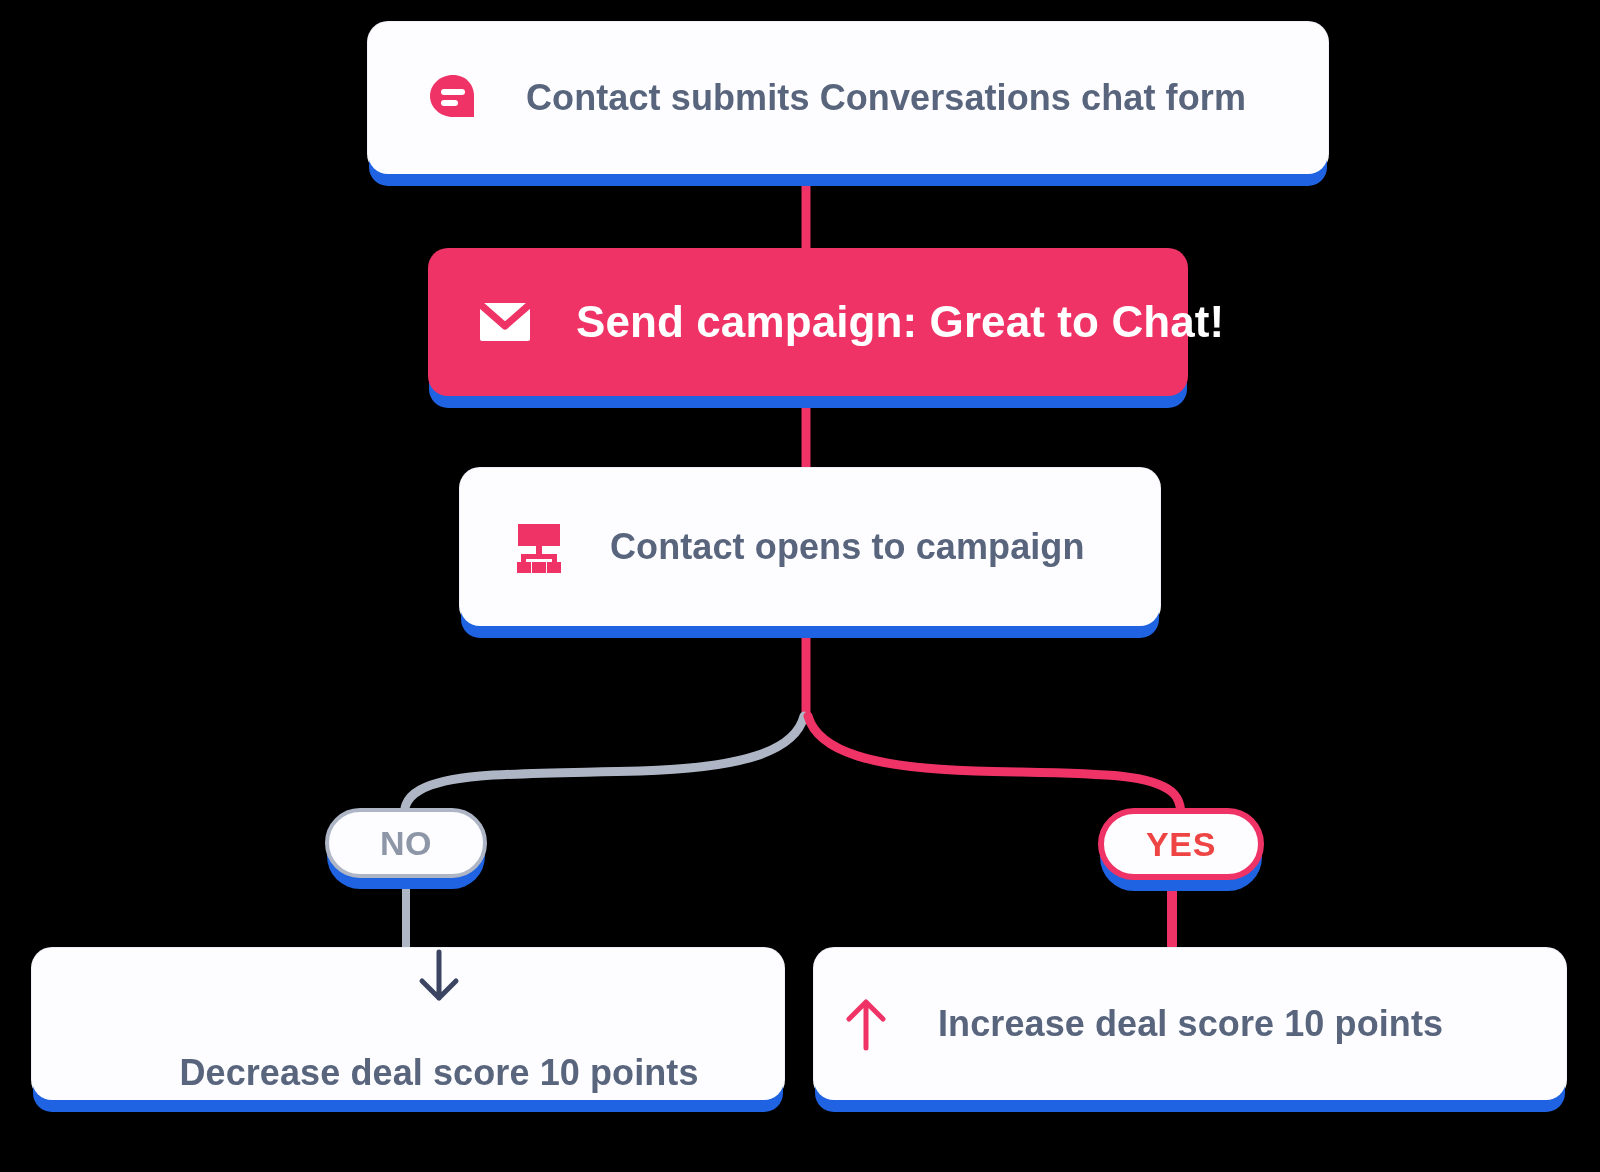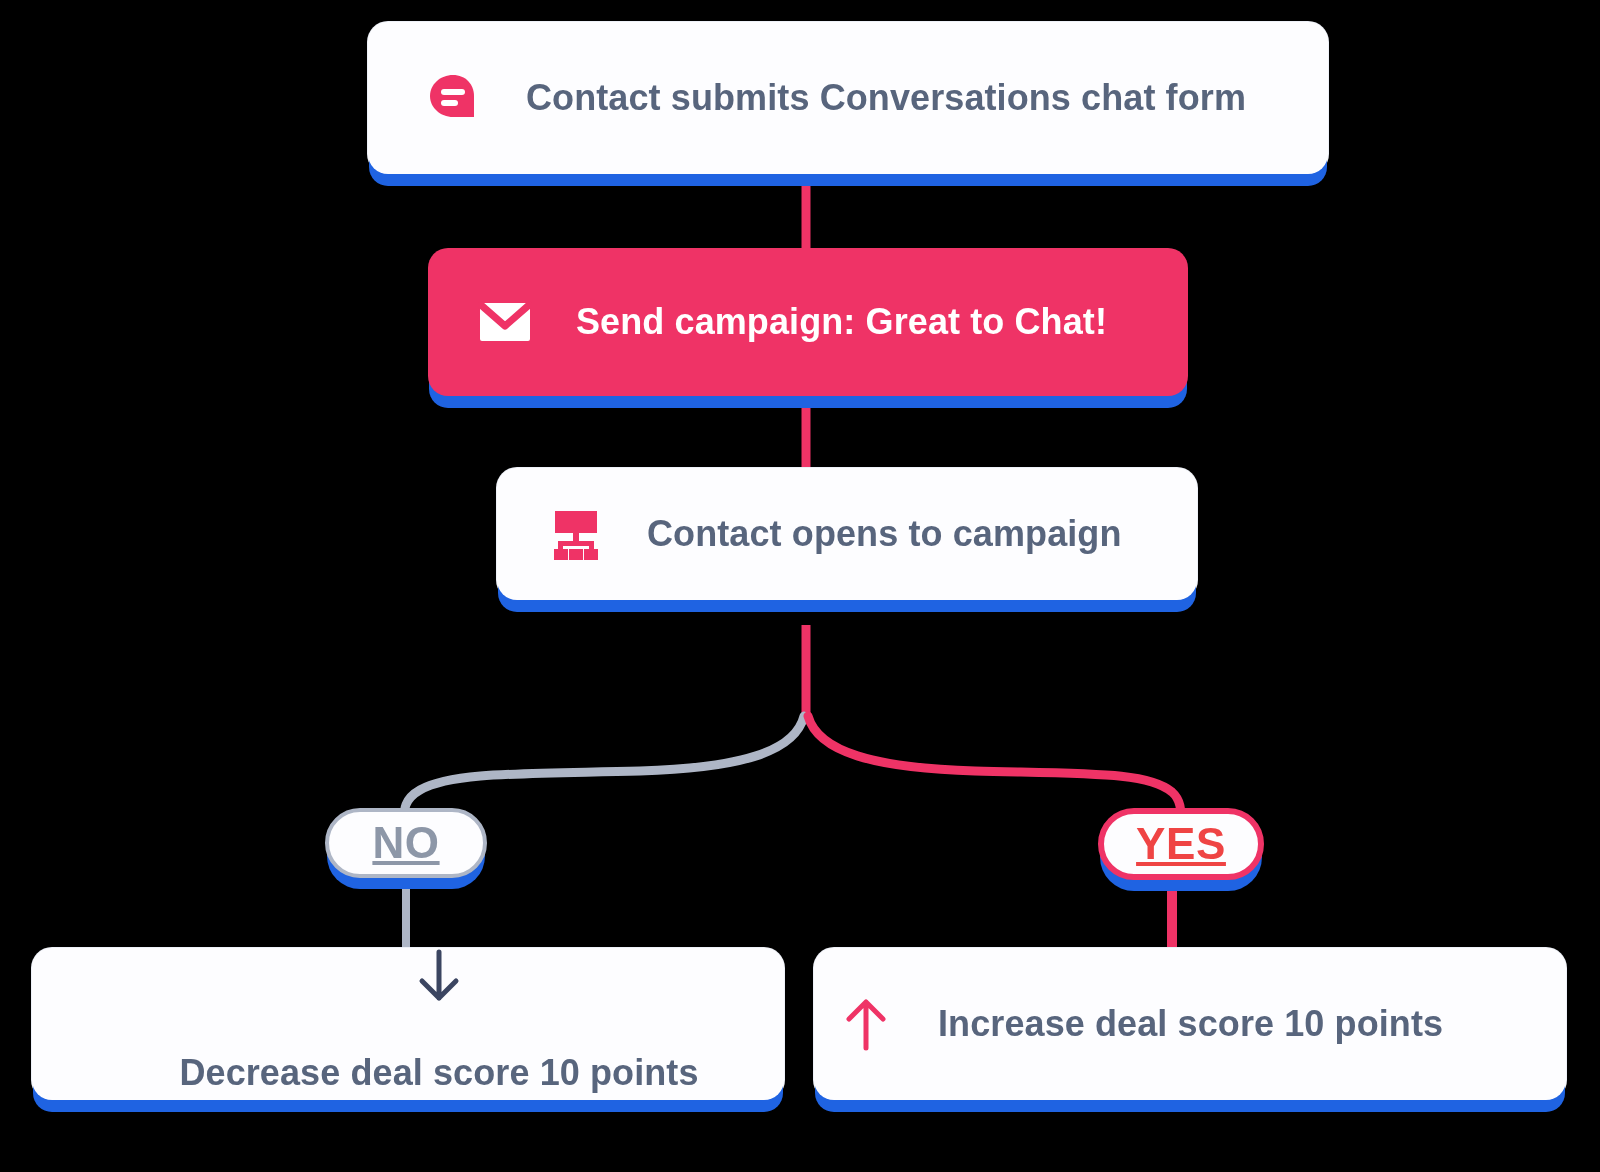--- a/index.html
+++ b/index.html
@@ -56,40 +56,39 @@
     font-weight: 600;
   }
 
   
   .card-pink {
     background: #ef3366;
     box-shadow: 0 13px 0 -1px #1f63e2;
   }
   .card-pink .lbl {
     color: #ffffff;
-    font-size: 36px;
+    font-size: 44px;
     font-weight: 700;
   }
 
   
   .pill {
     position: absolute;
     box-sizing: border-box;
     display: flex;
     align-items: center;
     justify-content: center;
     border-radius: 999px;
     background: #fdfdff;
     z-index: 6;
   }
   .pill span {
-    font-size: 44px;
+    font-size: 34px;
     font-weight: 700;
     letter-spacing: .6px;
-    text-decoration: underline;
   }
   .pill-no {
     border: 4px solid #aeb6c6;
     box-shadow: 0 13px 0 -2px #1f63e2;
   }
   .pill-no span { color: #8d97a8; }
   .pill-yes {
     border: 6px solid #ef3366;
     box-shadow: 0 13px 0 -2px #1f63e2;
   }
@@ -131,21 +130,21 @@
   <div class="node card-pink" style="left:428px; top:248px; width:760px; height:148px; padding:0 0 0 50px; gap:44px;">
     <span class="ico" style="width:54px; height:42px;">
       <svg width="54" height="42" viewBox="0 0 54 42" xmlns="http://www.w3.org/2000/svg">
         <rect x="2" y="2" width="50" height="38" rx="2" fill="#ffffff"></rect>
         <path d="M3 4 L27 25 L51 4" fill="none" stroke="#ef3366" stroke-width="7" stroke-linejoin="round" stroke-linecap="round"></path>
       </svg>
     </span>
     <span class="lbl">Send campaign: Great to Chat!</span>
   </div>
 
-  <div class="node card" style="left:460px; top:468px; width:700px; height:132px; padding:0 0 0 50px; gap:42px;margin-left:37px;">
+  <div class="node card" style="left:460px; top:468px; width:700px; height:158px; padding:0 0 0 50px; gap:42px;">
     <span class="ico" style="width:58px; height:58px;">
       <svg width="58" height="58" viewBox="0 0 58 58" xmlns="http://www.w3.org/2000/svg">
         <rect x="8" y="6" width="42" height="22" fill="#ef3366"></rect>
         <rect x="26" y="28" width="6" height="11" fill="#ef3366"></rect>
         <rect x="11" y="36" width="36" height="5" fill="#ef3366"></rect>
         <rect x="11" y="36" width="5" height="9" fill="#ef3366"></rect>
         <rect x="42" y="36" width="5" height="9" fill="#ef3366"></rect>
         <rect x="7" y="44" width="14" height="11" fill="#ef3366"></rect>
         <rect x="22" y="44" width="14" height="11" fill="#ef3366"></rect>
         <rect x="37" y="44" width="14" height="11" fill="#ef3366"></rect>

